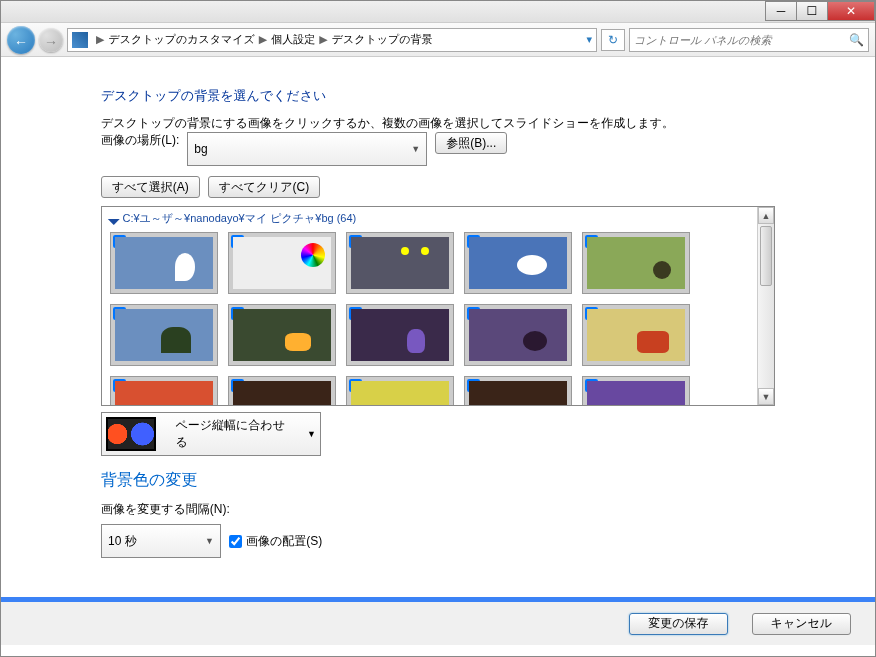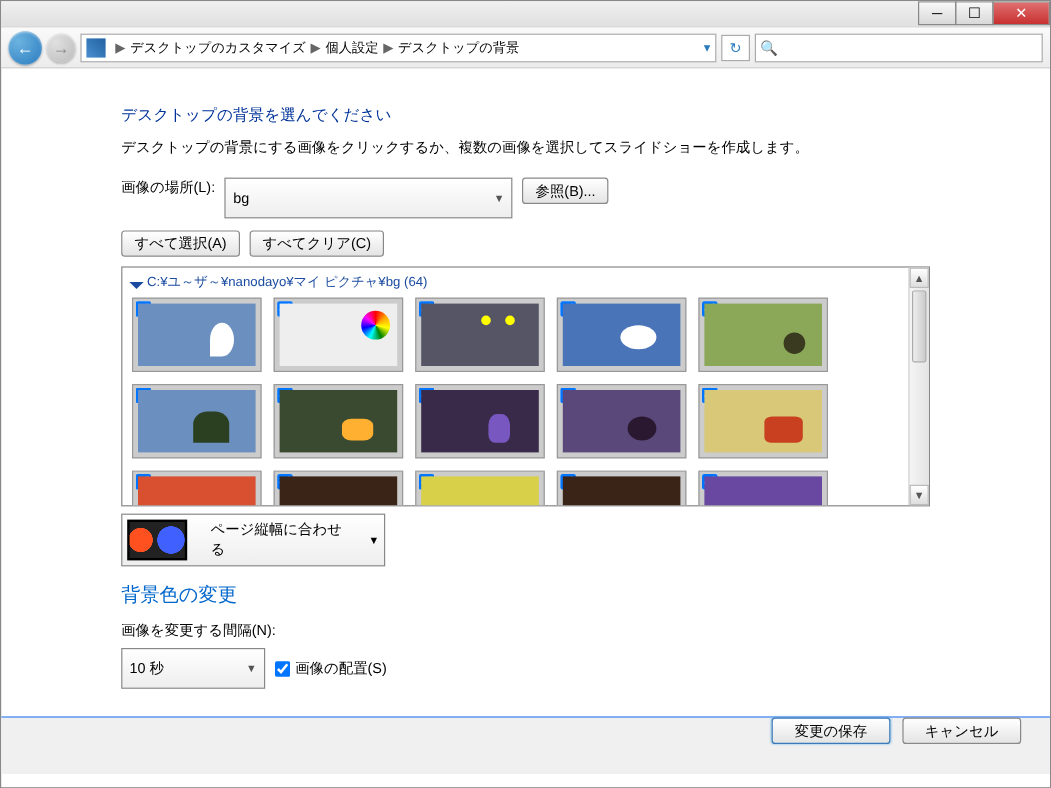--- a/index.html
+++ b/index.html
@@ -12,21 +12,21 @@
 .nav-fwd { background: radial-gradient(circle at 30% 30%, #e0e0e0, #bbb); color: #888; width: 24px; height: 24px; }
 .breadcrumb { flex: 1; height: 24px; border: 1px solid #aaa; background: #fff; display: flex; align-items: center; padding: 0 4px; font-size: 11px; }
 .bc-icon { width: 16px; height: 16px; background: linear-gradient(45deg,#4a90d0,#2060a0); margin-right: 4px; }
 .bc-sep { margin: 0 4px; color: #666; }
 .bc-drop { margin-left: auto; color: #2a7bbf; }
 .refresh-btn { width: 24px; height: 22px; border: 1px solid #aaa; background: #fff; display: flex; align-items: center; justify-content: center; color: #2a7bbf; }
 .searchbox { width: 240px; height: 24px; border: 1px solid #aaa; background: #fff; display: flex; align-items: center; padding: 0 4px; }
 .searchbox input { border: none; outline: none; flex: 1; font-size: 11px; color: #888; font-style: italic; }
 .content { padding: 30px 100px 10px 100px; height: 540px; overflow: hidden; }
 .title { color: #003399; font-size: 13px; margin-bottom: 10px; }
-.desc { font-size: 12px; margin-bottom: 16px; }
+.desc { font-size: 12px; }
 .row { display: flex; gap: 8px; margin-bottom: 10px; }
 .lbl { font-size: 12px; }
 .dropdown { height: 22px; border: 1px solid #888; background: linear-gradient(#fff,#eee); display: flex; align-items: center; padding: 16px 6px; position: relative; }
 .dropdown .arrow { margin-left: auto; font-size: 9px; color: #555; }
 .btn { height: 22px; border: 1px solid #888; background: linear-gradient(#fff,#e4e4e4); padding: 0 10px; display: flex; align-items: center; font-size: 12px; border-radius: 3px; cursor: default; }
 .btngroup { display: flex; gap: 8px; margin-bottom: 8px; }
 .gallery-wrap { border: 1px solid #888; height: 200px; display: flex; background: #fff; }
 .gallery { flex: 1; padding: 4px 8px; overflow: hidden; }
 .gallery-path { font-size: 11px; color: #1a4ba0; margin-bottom: 6px; display: flex; align-items: center; gap: 4px; }
 .thumb-grid { display: flex; flex-wrap: wrap; gap: 10px; }
@@ -35,21 +35,21 @@
 .thumb-inner { position: absolute; inset: 4px; }
 .thumb-row3 { height: 40px; overflow: hidden; }
 .scrollbar { width: 17px; background: linear-gradient(to right,#f4f4f4,#e4e4e4); border-left: 1px solid #ccc; display: flex; flex-direction: column; }
 .scroll-btn { height: 17px; display: flex; align-items: center; justify-content: center; font-size: 9px; color: #555; background: linear-gradient(#fff,#ddd); border: 1px solid #bbb; }
 .scroll-track { flex: 1; position: relative; }
 .scroll-thumb { position: absolute; top: 2px; left: 2px; right: 2px; height: 60px; background: linear-gradient(to right,#eee,#ccc); border: 1px solid #aaa; border-radius: 2px; }
 .fit-box { display: flex; align-items: center; border: 1px solid #888; background: linear-gradient(#fff,#eee); height: 44px; width: 220px; padding: 4px; gap: 20px; }
 .fit-preview { width: 54px; height: 34px; background: #000; position: relative; overflow: hidden; }
 .fit-preview::before { content:''; position:absolute; inset:2px; background: radial-gradient(circle at 20% 50%, #ff5020 25%, transparent 26%), radial-gradient(circle at 75% 50%, #4060ff 30%, transparent 31%), #222; }
 .link { color: #0066cc; font-size: 16px; margin: 14px 0 10px; }
-.footer { height: 48px; border-top: 1px solid #3b82f6; background: #f0f0f0; display: flex; align-items: flex-start; justify-content: flex-end; padding: 0 24px; gap: 10px; }
+.footer { height: 48px; border-top: 5px solid #3b82f6; background: #f0f0f0; display: flex; align-items: center; justify-content: flex-end; padding: 0 24px; gap: 24px; }
 .footer .btn { padding: 0 18px; }
 .footer .btn.primary { border: 1px solid #3a7ab8; box-shadow: 0 0 2px #6bb3e0; }
 
 .t1 { background:#6b8fbf; } .t1::after{content:'';position:absolute;right:18px;bottom:8px;width:20px;height:28px;background:#fff;border-radius:50% 50% 50% 0;}
 .t2 { background:#eee; }
 .t3 { background:#555566; }
 .t4 { background:#4a74b8; }
 .t5 { background:#8aa858; }
 .t6 { background:#6b8fbf; }
 .t7 { background:#3a4a30; }
@@ -80,20 +80,21 @@
     <span class="bc-sep">▶</span>
     <span>デスクトップのカスタマイズ</span>
     <span class="bc-sep">▶</span>
     <span>個人設定</span>
     <span class="bc-sep">▶</span>
     <span>デスクトップの背景</span>
     <span class="bc-drop">▾</span>
   </div>
   <div class="refresh-btn">↻</div>
   <div class="searchbox">
+    <input placeholder="コントロール パネルの検索" style="">
     <span style="color:#2a7bbf">🔍</span>
   </div>
 </div>
 
 <div class="content">
   <div class="title">デスクトップの背景を選んでください</div>
   <div class="desc">デスクトップの背景にする画像をクリックするか、複数の画像を選択してスライドショーを作成します。</div>
 
   <div class="row">
     <span class="lbl">画像の場所(L):</span>

